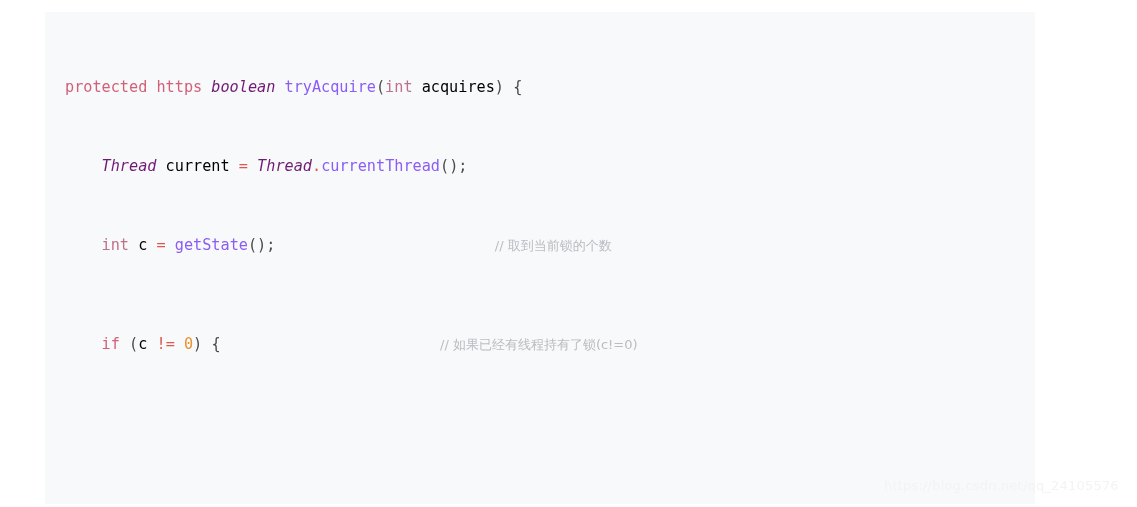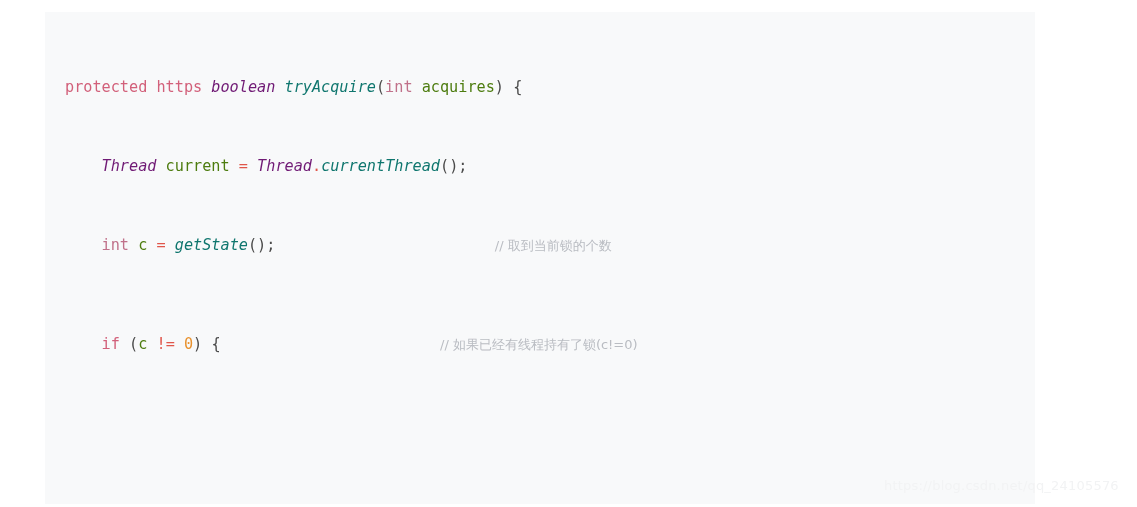--- a/index.html
+++ b/index.html
@@ -47,22 +47,22 @@
   .ln {
     display: block;
     height: 19.72px;
     white-space: pre;
   }
 
   
   .kw   { color: #d2607a; text-align: right; }              
   .kwi  { color: #c0718a; }  
   .type { color: #701a75; font-style: italic; }  
-  .fn   { color: #0f766e; font-style: italic; }              
-  .id   { color: #4d7c0f; }              
+  .fn   { color: #8b5cf6; }              
+  .id   { color: #000000; }              
   .op   { color: #e0564a; }              
   .num  { color: #e8912d; } 
   .punc { color: #4a4a4a; }              
   .cmt  { color: #b9bcc2; }              
   .cmt-cjk {
     color: #b9bcc2;
     font-family: "DejaVu Sans", "Liberation Sans", sans-serif;
     font-size: 13px;
   }
 

